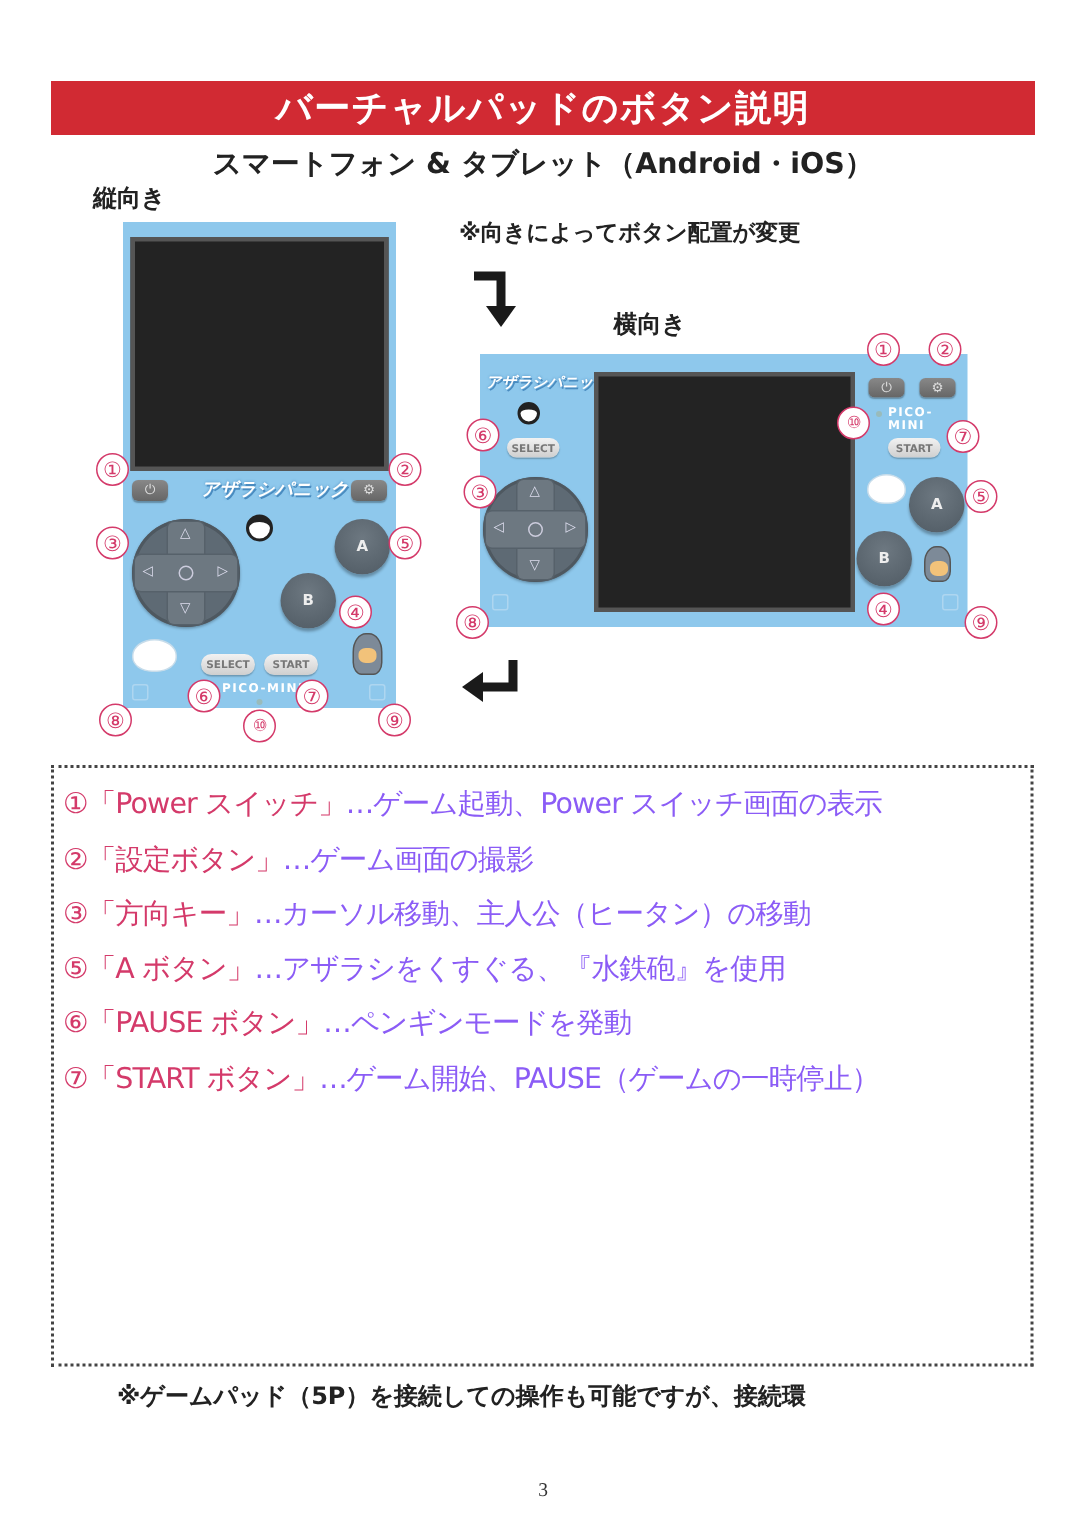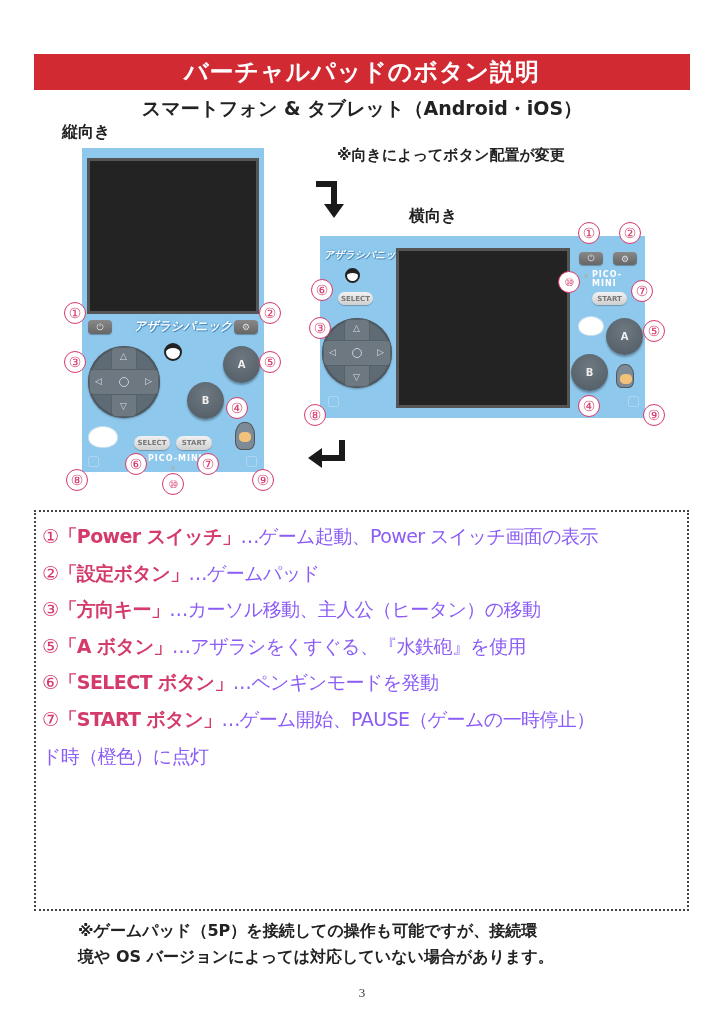--- a/index.html
+++ b/index.html
@@ -10,21 +10,21 @@
 
   
   .title-bar {
     left: 34px; top: 54px; width: 656px; height: 36px;
     background: #d12a33;
     display: flex; align-items: center; justify-content: center;
   }
   .title-text { color: #fff; font-size: 24px; font-weight: bold; letter-spacing: 1px; }
   .subtitle { left: 0; top: 96px; width: 724px; text-align: center; font-size: 19px; font-weight: bold; color: #222; }
   .portrait-label { left: 62px; top: 122px; font-size: 16px; font-weight: bold; }
-  .notice { left: 306px; top: 146px; font-size: 15px; font-weight: bold; margin-left: 31px; }
+  .notice { left: 306px; top: 146px; font-size: 15px; font-weight: bold; }
   .landscape-label { left: 409px; top: 206px; font-size: 16px; font-weight: bold; }
 
   
   .cnum {
     width: 22px; height: 22px; border: 1.5px solid #d43a6a; border-radius: 50%;
     color: #d43a6a; font-size: 14px; font-family: "Liberation Sans", sans-serif;
     display: flex; align-items: center; justify-content: center; background: #fff;
     line-height: 1;
   }
   .cnum.small { font-size: 11px; letter-spacing: -1px; }
@@ -66,21 +66,21 @@
   
   .arrow { font-size: 34px; font-weight: bold; color: #1a1a1a; line-height: 1; }
 
   
   .list-box {
     left: 34px; top: 510px; width: 655px; height: 401px;
     border: 2px dotted #444;
     padding: 6px 0 0 6px;
   }
   .list-item { font-size: 19px; line-height: 36.6px; white-space: nowrap; font-family: "DejaVu Sans", sans-serif; letter-spacing: -0.6px; }
-  .list-item .key { color: #d43a6a; font-weight: bold; }
+  .list-item .key { color: #d43a6a; }
   .list-item .desc { color: #8b5cf6; }
   .list-item .num { color: #d43a6a; font-family: "DejaVu Sans", sans-serif; }
 
   .footnote { left: 78px; top: 918px; width: 590px; font-size: 16px; font-weight: bold; line-height: 26px; }
   .page-num { left: 0; top: 985px; width: 724px; text-align: center; font-size: 13px; font-family: "Liberation Serif", serif; color: #333; }
 </style>
 </head>
 <body>
 
 <div class="abs title-bar">
@@ -194,26 +194,24 @@
 <div class="abs cnum small" style="left:558px; top:271px;">⑩</div>
 <div class="abs cnum" style="left:631px; top:280px;">⑦</div>
 <div class="abs cnum" style="left:309px; top:317px;">③</div>
 <div class="abs cnum" style="left:643px; top:320px;">⑤</div>
 <div class="abs cnum" style="left:578px; top:395px;">④</div>
 <div class="abs cnum" style="left:304px; top:404px;">⑧</div>
 <div class="abs cnum" style="left:643px; top:404px;">⑨</div>
 
 <div class="abs list-box">
   <div class="list-item"><span class="num">①</span><span class="key">「Power スイッチ」</span><span class="desc">…ゲーム起動、Power スイッチ画面の表示</span></div>
-  <div class="list-item"><span class="num">②</span><span class="key">「設定ボタン」</span><span class="desc">…ゲームパッド</span></div>
+  <div class="list-item"><span class="num">②</span><span class="key">「設定ボタン」</span><span class="desc">…ゲーム画面の撮影</span></div>
   <div class="list-item"><span class="num">③</span><span class="key">「方向キー」</span><span class="desc">…カーソル移動、主人公（ヒータン）の移動</span></div>
   <div class="list-item"><span class="num">⑤</span><span class="key">「A ボタン」</span><span class="desc">…アザラシをくすぐる、『水鉄砲』を使用</span></div>
-  <div class="list-item"><span class="num">⑥</span><span class="key">「SELECT ボタン」</span><span class="desc">…ペンギンモードを発動</span></div>
+  <div class="list-item"><span class="num">⑥</span><span class="key">「PAUSE ボタン」</span><span class="desc">…ペンギンモードを発動</span></div>
   <div class="list-item"><span class="num">⑦</span><span class="key">「START ボタン」</span><span class="desc">…ゲーム開始、PAUSE（ゲームの一時停止）</span></div>
-  <div class="list-item"><span class="desc">ド時（橙色）に点灯</span></div>
 </div>
 
 <div class="abs footnote">
   <div>※ゲームパッド（5P）を接続しての操作も可能ですが、接続環</div>
-  <div>境や OS バージョンによっては対応していない場合があります。</div>
 </div>
 
 <div class="abs page-num">3</div>
 
 </body></html>

